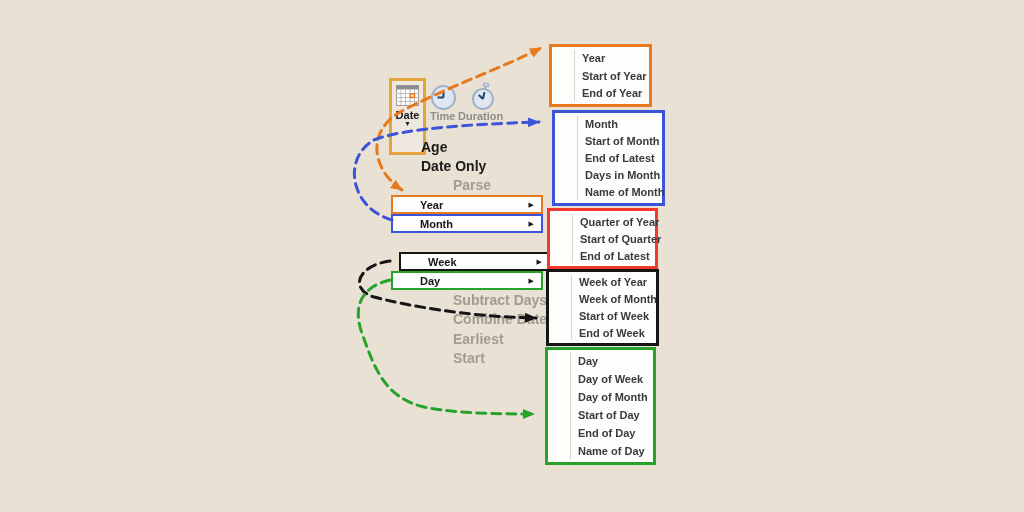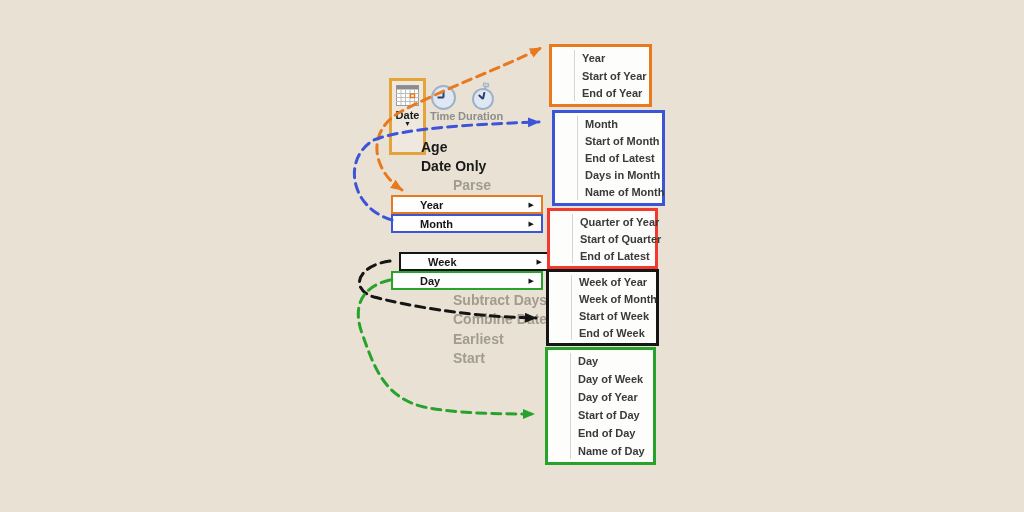--- a/index.html
+++ b/index.html
@@ -141,21 +141,21 @@
     <div class="srow">Week of Year</div>
     <div class="srow">Week of Month</div>
     <div class="srow">Start of Week</div>
     <div class="srow">End of Week</div>
   </div>
 
   <div class="submenu" style="left: 545px; top: 347px; width: 111px; height: 118px; border-color: rgb(39, 163, 44);">
     <div class="gutter"></div>
     <div class="srow">Day</div>
     <div class="srow">Day of Week</div>
-    <div class="srow">Day of Year</div>
+    <div class="srow">Day of Month</div>
     <div class="srow">Start of Day</div>
     <div class="srow">End of Day</div>
     <div class="srow">Name of Day</div>
   </div>
 
   <svg class="arrows" width="1024" height="512" viewBox="0 0 1024 512">
     <defs>
       <marker id="m-year" markerUnits="userSpaceOnUse" markerWidth="14" markerHeight="12" refX="11" refY="5" orient="auto-start-reverse">
         <path d="M0,0 L12,5 L0,10 Z" style="fill: rgb(232, 121, 30);"></path>
       </marker>

